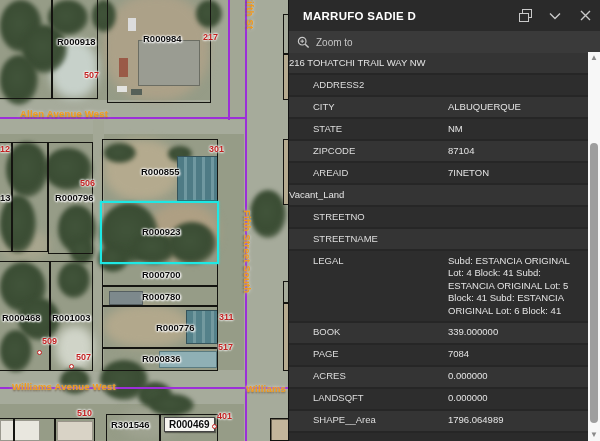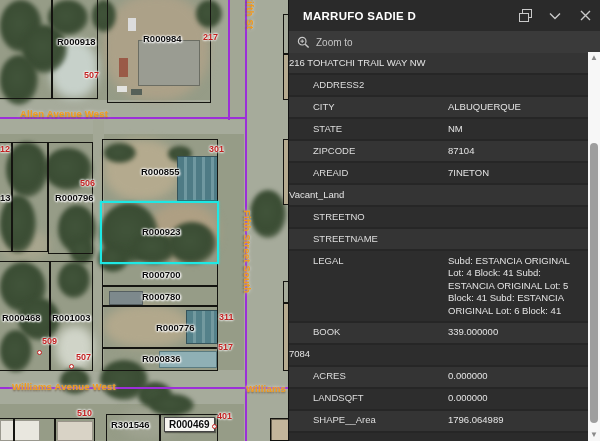--- a/index.html
+++ b/index.html
@@ -243,20 +243,21 @@
         </div>
         <div class="arow">
           <span class="alabel">LEGAL</span>
           <span class="avalue">Subd: ESTANCIA ORIGINAL Lot: 4 Block: 41 Subd: ESTANCIA ORIGINAL Lot: 5 Block: 41 Subd: ESTANCIA ORIGINAL Lot: 6 Block: 41</span>
         </div>
         <div class="arow">
           <span class="alabel">BOOK</span>
           <span class="avalue">339.000000</span>
         </div>
         <div class="arow">
+          <span class="alabel">PAGE</span>
           <span class="avalue">7084</span>
         </div>
         <div class="arow">
           <span class="alabel">ACRES</span>
           <span class="avalue">0.000000</span>
         </div>
         <div class="arow">
           <span class="alabel">LANDSQFT</span>
           <span class="avalue">0.000000</span>
         </div>

